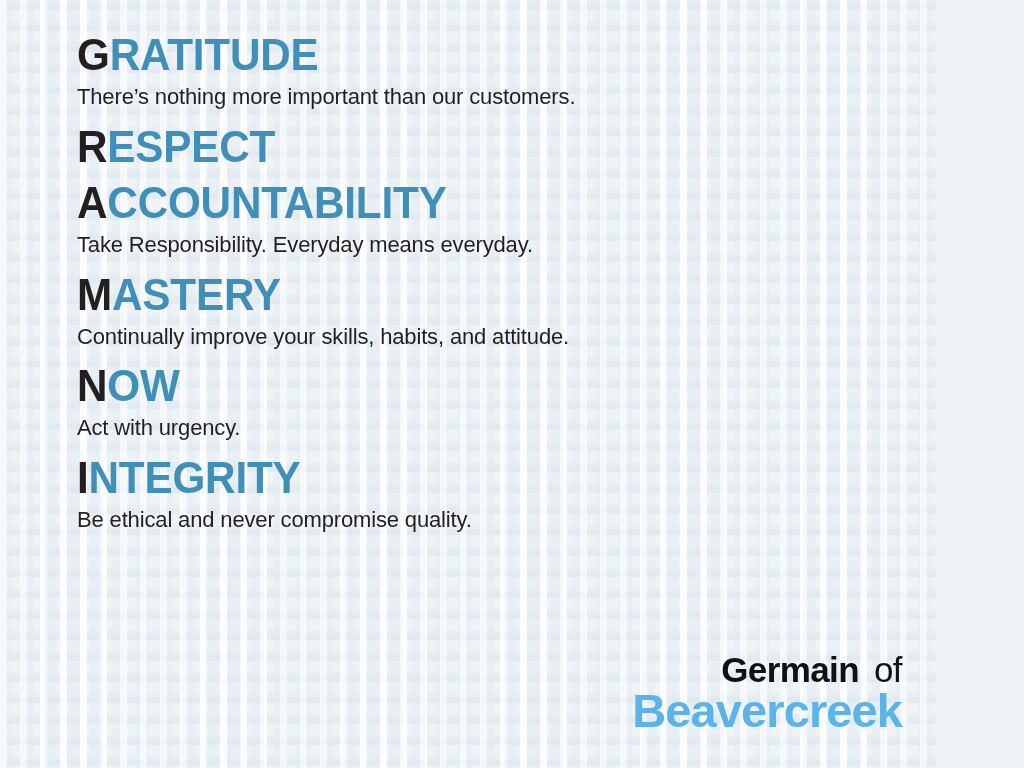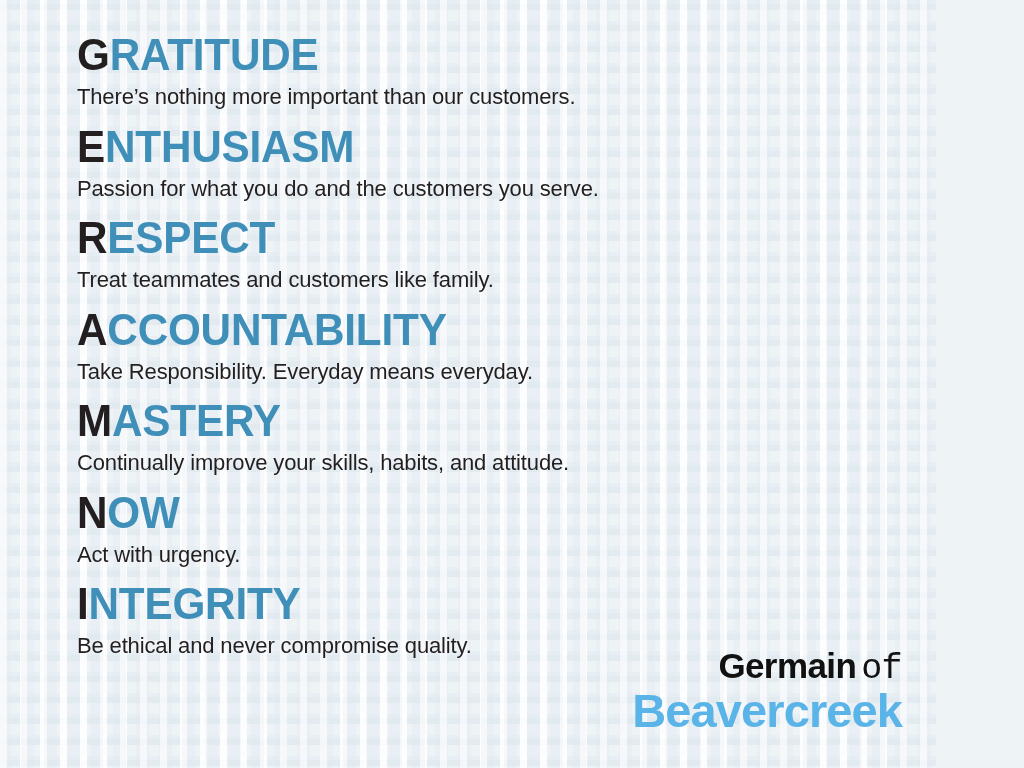--- a/index.html
+++ b/index.html
@@ -129,22 +129,21 @@
     line-height: 37px;
     color: #111111;
     letter-spacing: -0.6px;
     white-space: nowrap;
   }
   .logo-name {
     font-weight: 700;
   }
   .logo-of {
     font-weight: 400;
-    margin-left: 5px;
-    font-family: Liberation Mono, monospace;
+    margin-left: 15px;
   }
   .logo-line-2 {
     font-family: "Liberation Sans", sans-serif;
     font-weight: 700;
     font-size: 47px;
     line-height: 43px;
     letter-spacing: -0.9px;
     color: #5bb4e8;
     white-space: nowrap;
     margin-top: 1px;
@@ -158,28 +157,23 @@
   <div id="texture-offset"></div>
   <div id="texture-wash"></div>
 
   <div id="values-list">
 
     <div class="value-block">
       <div class="value-heading"><span class="initial">G</span><span class="rest">RATITUDE</span></div>
       <div class="value-sub">There’s nothing more important than our customers.</div>
     </div>
 
-    <div class="value-block">
-      <div class="value-heading"><span class="initial">E</span><span class="rest">NTHUSIASM</span></div>
-      <div class="value-sub">Passion for what you do and the customers you serve.</div>
-    </div>
 
     <div class="value-block">
       <div class="value-heading"><span class="initial">R</span><span class="rest">ESPECT</span></div>
-      <div class="value-sub">Treat teammates and customers like family.</div>
     </div>
 
     <div class="value-block">
       <div class="value-heading"><span class="initial">A</span><span class="rest">CCOUNTABILITY</span></div>
       <div class="value-sub">Take Responsibility. Everyday means everyday.</div>
     </div>
 
     <div class="value-block">
       <div class="value-heading"><span class="initial">M</span><span class="rest">ASTERY</span></div>
       <div class="value-sub">Continually improve your skills, habits, and attitude.</div>

